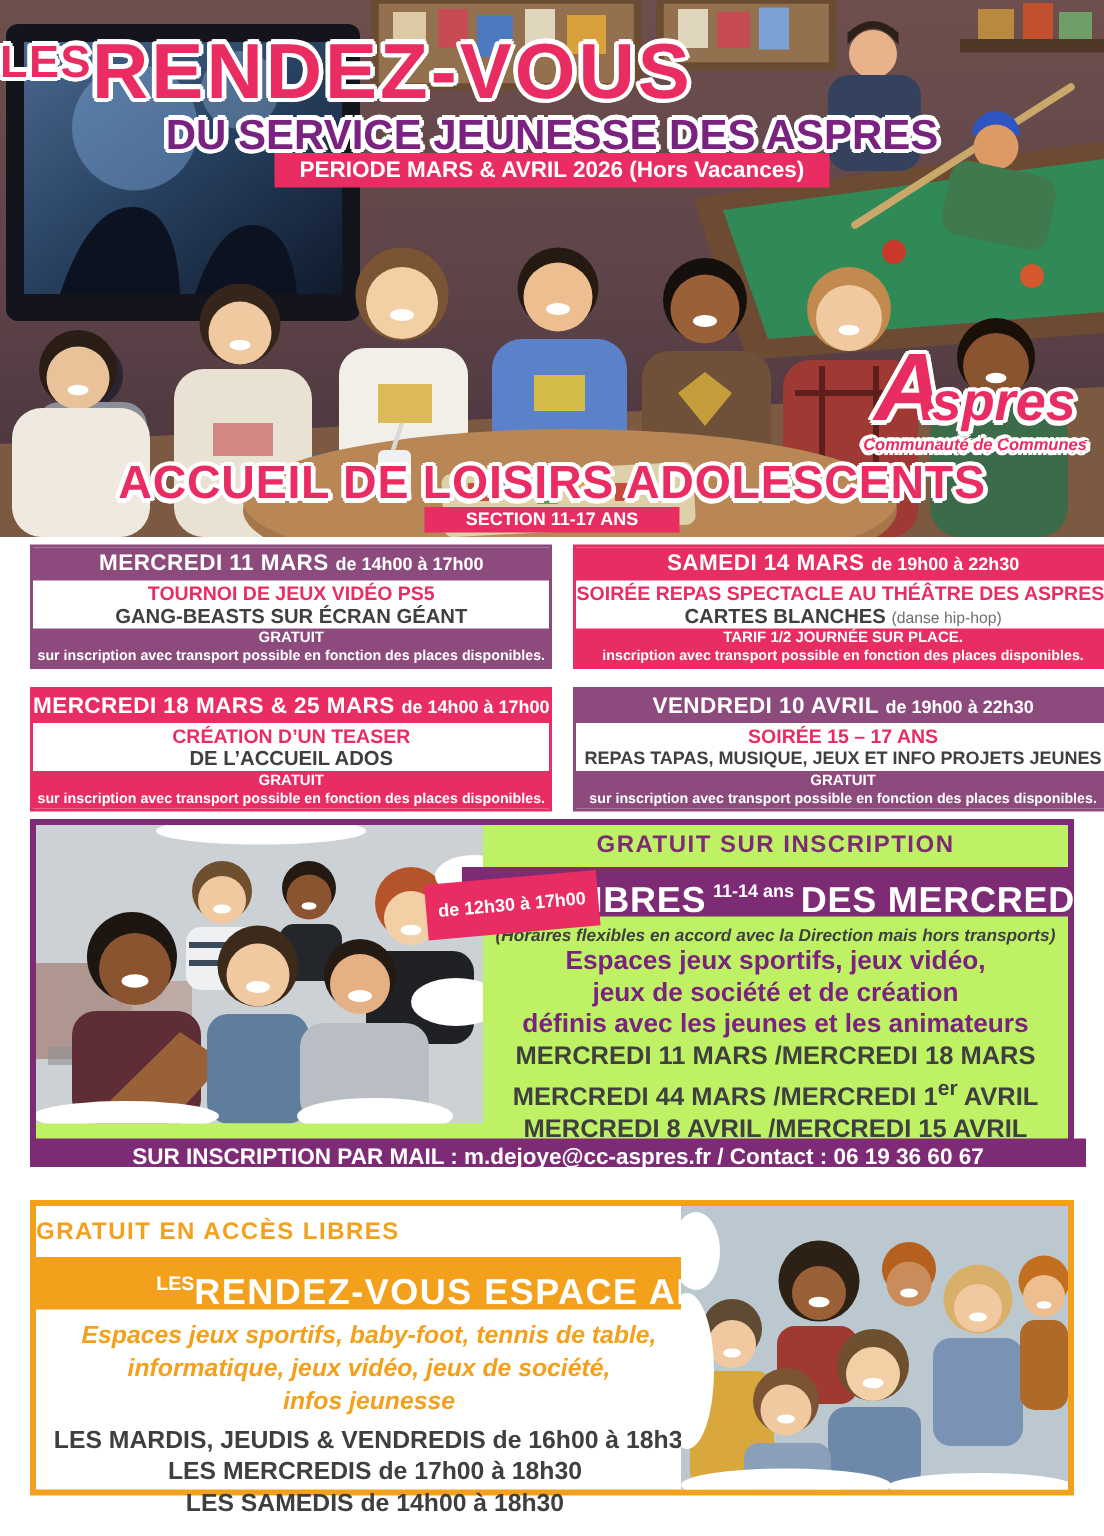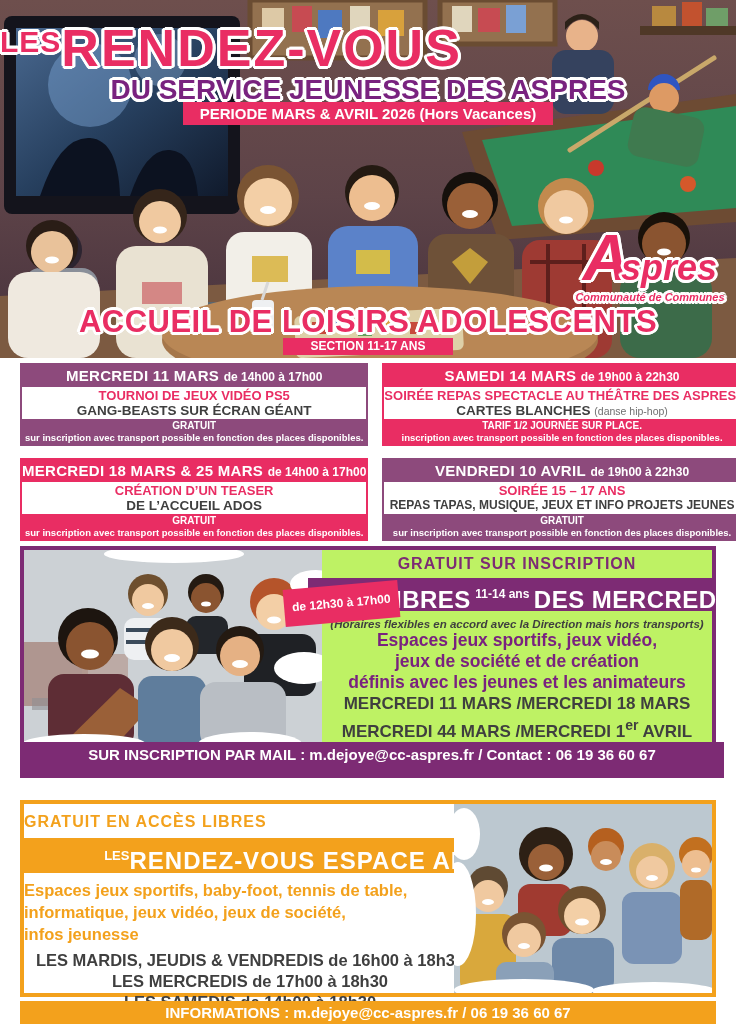--- a/index.html
+++ b/index.html
@@ -42,21 +42,21 @@
   .ev-line2{color:#3f3f3f;font-size:13.5px;font-weight:700;white-space:nowrap;}
   .ev-line2.small{font-size:12px;}
   .ev-suffix{color:#6f6f6f;font-size:10.5px;font-weight:400;}
   .ev-foot{flex:1;color:#fff;text-align:center;padding-top:1px;}
   .ev-note1{font-size:10px;font-weight:700;line-height:12px;}
   .ev-note2{font-size:9.5px;font-weight:700;line-height:11px;}
   
   .merc-box{position:absolute;top:546px;left:20px;width:696px;height:232px;box-sizing:border-box;
             border:4px solid #7d2b74;background:#bef264;}
   .merc-photo{position:absolute;left:0;top:0;width:298px;height:199px;}
-  .merc-bar{position:absolute;left:-4px;bottom:-4px;width:704px;height:36px;background:#7d2b74;
+  .merc-bar{position:absolute;left:-4px;bottom:-4px;width:704px;height:19px;background:#7d2b74;
             color:#fff;font-size:15px;font-weight:700;text-align:center;line-height:25px;}
   .merc-content{position:absolute;left:298px;top:2px;width:390px;text-align:center;}
   .merc-free{color:#7d2b74;font-size:16px;font-weight:800;letter-spacing:1px;margin-top:3px;}
   .merc-banner{position:relative;margin:5px -2px 0 -14px;background:#7d2b74;color:#fff;height:33px;
                line-height:33px;font-weight:800;white-space:nowrap;}
   .mb-big{font-size:24px;letter-spacing:0.5px;}
   .mb-sup{font-size:12px;vertical-align:10px;font-weight:700;}
   .time-badge{position:absolute;left:-24px;bottom:-11px;background:#e92d63;color:#fff;font-size:12px;
               font-weight:700;padding:2px 8px;transform:rotate(-5deg);white-space:nowrap;}
   .merc-flex{margin-top:7px;color:#3f3f3f;font-size:11.5px;font-style:italic;font-weight:600;white-space:nowrap;}
@@ -67,21 +67,21 @@
   
   .ados-box{position:absolute;top:800px;left:20px;width:696px;height:197px;box-sizing:border-box;
             border:4px solid #f3a11c;background:#fff;}
   .ados-photo{position:absolute;right:0;top:0;width:258px;height:189px;z-index:2;}
   .ados-free{margin-top:9px;width:430px;color:#f3a11c;font-size:16px;
              font-weight:800;letter-spacing:1px;}
   .ados-banner{position:relative;z-index:1;margin-top:7px;margin-left:-4px;width:570px;height:35px;
                background:#f3a11c;color:#fff;text-align:center;line-height:35px;font-weight:800;white-space:nowrap;}
   .ab-les{font-size:13px;vertical-align:9px;}
   .ab-big{font-size:24px;letter-spacing:1px;}
-  .ados-lines{width:444px;margin-top:6px;}
+  .ados-lines{width:444px;text-align:center;margin-top:6px;font-style:italic;}
   .ados-line{color:#f3a11c;font-size:16.5px;font-weight:800;line-height:22px;white-space:nowrap;}
   .ados-sched{width:452px;text-align:center;margin-top:5px;}
   .sched-line{color:#3f3f3f;font-size:16.5px;font-weight:800;line-height:21px;white-space:nowrap;}
   .info-bar{position:absolute;top:1001px;left:20px;width:696px;height:23px;background:#f3a11c;
             color:#fff;font-size:15px;font-weight:700;text-align:center;line-height:23px;}
 </style>
 </head>
 <body>
 
 <div class="page">
@@ -372,15 +372,14 @@
       <div class="ados-line">informatique, jeux vidéo, jeux de société,</div>
       <div class="ados-line">infos jeunesse</div>
     </div>
     <div class="ados-sched">
       <div class="sched-line">LES MARDIS, JEUDIS &amp; VENDREDIS de 16h00 à 18h30</div>
       <div class="sched-line">LES MERCREDIS de 17h00 à 18h30</div>
       <div class="sched-line">LES SAMEDIS de 14h00 à 18h30</div>
     </div>
   </div>
 
-  <div class="info-bar">INFORMATIONS : m.dejoye@cc-aspres.fr / 06 19 36 60 67</div>
 
 </div>
 
 </body></html>

